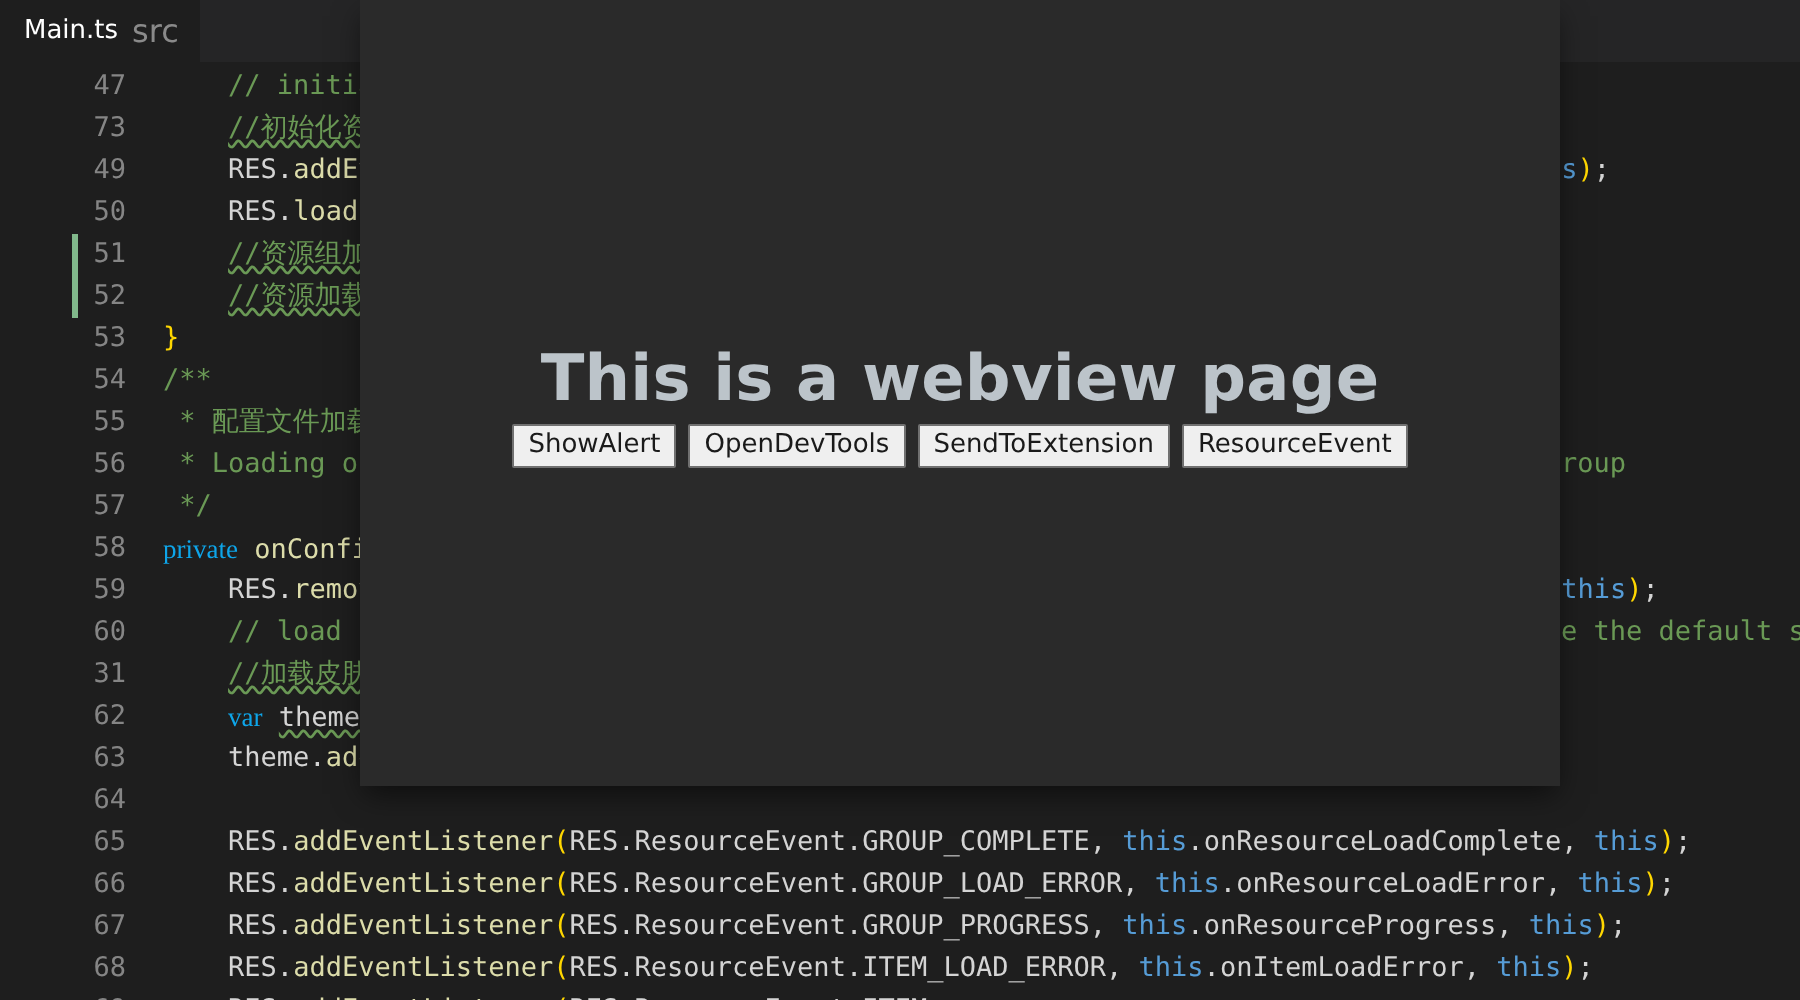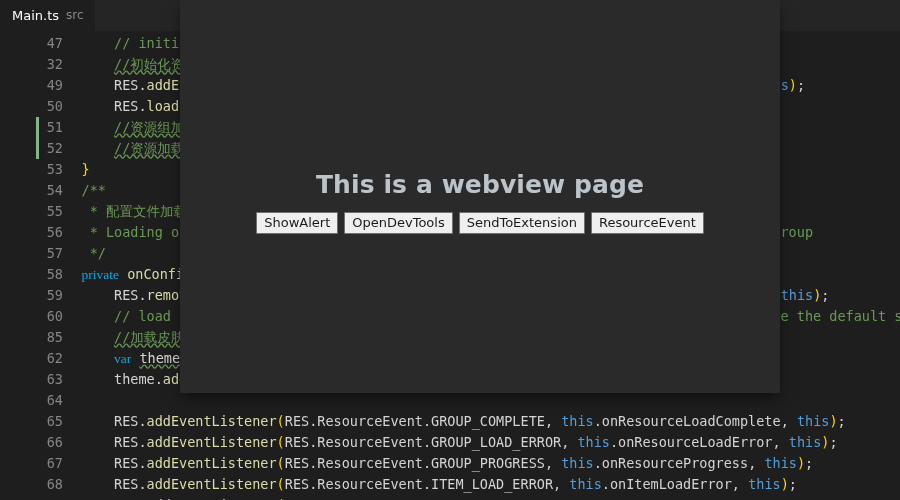--- a/index.html
+++ b/index.html
@@ -42,21 +42,21 @@
   }
   .tab-label {
     color: #ffffff;
     font-size: 13px;
     font-family: "DejaVu Sans", "Liberation Sans", sans-serif;
     line-height: 31px;
     white-space: nowrap;
   }
   .tab-desc {
     color: #8a8a8a;
-    font-size: 12px;
+    font-size: 16px;
     font-family: "DejaVu Sans", "Liberation Sans", sans-serif;
     line-height: 31px;
     white-space: nowrap;
     text-align: center;
   }
 
   
   .editor {
     position: absolute;
     left: 0; top: 31px;
@@ -135,21 +135,21 @@
     overflow: hidden;
     z-index: 20;
   }
 
   .wv-title {
     position: absolute;
     left: 0; top: 170px;
     width: 600px;
     text-align: center;
     color: #bcc4ca;
-    font-size: 25px;
+    font-size: 32px;
     font-weight: bold;
     font-family: "DejaVu Sans", "Liberation Sans", sans-serif;
     letter-spacing: 0.1px;
   }
 
   .wv-buttons {
     position: absolute;
     left: 0; top: 212px;
     width: 600px;
     display: flex;
@@ -179,34 +179,34 @@
   <div class="tabbar">
     <div class="tab">
       <span class="tab-label">Main.ts</span>
       <span class="tab-desc">src</span>
     </div>
   </div>
 
   <div class="editor">
     <div class="code-area" id="code-area">
         <div class="code-line"><span class="lineno">47</span><span class="linecontent"><span>        </span><span class="t-comment">// initialize the resource loading</span></span></div>
-        <div class="code-line"><span class="lineno">32</span><span class="linecontent"><span>        </span><span class="t-comment t-squig">//初始化资源加载</span></span></div>
+        <div class="code-line"><span class="lineno">73</span><span class="linecontent"><span>        </span><span class="t-comment t-squig">//初始化资源加载</span></span></div>
         <div class="code-line"><span class="lineno">49</span><span class="linecontent"><span>        </span><span class="t-plain">RES</span><span class="t-punc">.</span><span class="t-fn">addEventListener</span><span class="t-brkt1">(</span><span class="t-plain">RES</span><span class="t-punc">.</span><span class="t-plain">ResourceEvent</span><span class="t-punc">.</span><span class="t-plain">CONFIG_COMPLETE</span><span class="t-punc">, </span><span class="t-this">this</span><span class="t-punc">.</span><span class="t-plain">onConfigComplete</span><span class="t-punc">, </span><span class="t-this">this</span><span class="t-brkt1">)</span><span class="t-punc">;</span></span></div>
         <div class="code-line"><span class="lineno">50</span><span class="linecontent"><span>        </span><span class="t-plain">RES</span><span class="t-punc">.</span><span class="t-fn">loadConfig</span><span class="t-brkt1">(</span><span class="t-plain">"resource/default.res.json"</span><span class="t-punc">, </span><span class="t-plain">"resource/"</span><span class="t-brkt1">)</span><span class="t-punc">;</span></span></div>
         <div class="code-line"><span class="lineno">51</span><span class="gitbar"></span><span class="linecontent"><span>        </span><span class="t-comment t-squig">//资源组加载</span></span></div>
         <div class="code-line"><span class="lineno">52</span><span class="gitbar"></span><span class="linecontent"><span>        </span><span class="t-comment t-squig">//资源加载完成</span></span></div>
         <div class="code-line"><span class="lineno">53</span><span class="linecontent"><span>    </span><span class="t-brkt1">}</span></span></div>
         <div class="code-line"><span class="lineno">54</span><span class="linecontent"><span>    </span><span class="t-comment">/**</span></span></div>
         <div class="code-line"><span class="lineno">55</span><span class="linecontent"><span>     </span><span class="t-comment">* 配置文件加载完成,开始预加载preload资源组。</span></span></div>
         <div class="code-line"><span class="lineno">56</span><span class="linecontent"><span>     </span><span class="t-comment">* Loading of configuration file is complete, start to pre-load the preload resource group</span></span></div>
         <div class="code-line"><span class="lineno">57</span><span class="linecontent"><span>     </span><span class="t-comment">*/</span></span></div>
         <div class="code-line"><span class="lineno">58</span><span class="linecontent"><span>    </span><span class="t-key">private</span><span class="t-punc"> </span><span class="t-fn">onConfigComplete</span><span class="t-brkt1">(</span><span class="t-prop">event</span><span class="t-punc">:</span><span class="t-type">RES</span><span class="t-punc">.</span><span class="t-type">ResourceEvent</span><span class="t-brkt1">)</span><span class="t-punc">:</span><span class="t-key">void</span><span class="t-brkt1"> {</span></span></div>
         <div class="code-line"><span class="lineno">59</span><span class="linecontent"><span>        </span><span class="t-plain">RES</span><span class="t-punc">.</span><span class="t-fn">removeEventListener</span><span class="t-brkt1">(</span><span class="t-plain">RES</span><span class="t-punc">.</span><span class="t-plain">ResourceEvent</span><span class="t-punc">.</span><span class="t-plain">CONFIG_COMPLETE</span><span class="t-punc">, </span><span class="t-this">this</span><span class="t-punc">.</span><span class="t-plain">onConfigComplete</span><span class="t-punc">, </span><span class="t-this">this</span><span class="t-brkt1">)</span><span class="t-punc">;</span></span></div>
         <div class="code-line"><span class="lineno">60</span><span class="linecontent"><span>        </span><span class="t-comment">// load skin theme configuration file, you can manually modify the file and replace the default skin.</span></span></div>
-        <div class="code-line"><span class="lineno">85</span><span class="linecontent"><span>        </span><span class="t-comment t-squig">//加载皮肤主题配置文件,可以手动修改这个文件。替换默认皮肤。</span></span></div>
+        <div class="code-line"><span class="lineno">31</span><span class="linecontent"><span>        </span><span class="t-comment t-squig">//加载皮肤主题配置文件,可以手动修改这个文件。替换默认皮肤。</span></span></div>
         <div class="code-line"><span class="lineno">62</span><span class="linecontent"><span>        </span><span class="t-key">var</span><span class="t-punc"> </span><span class="t-plain t-squig">theme</span><span class="t-punc"> = </span><span class="t-key">new</span><span class="t-punc"> </span><span class="t-plain">eui</span><span class="t-punc">.</span><span class="t-type">Theme</span><span class="t-brkt1">(</span><span class="t-plain">"resource/default.thm.json"</span><span class="t-punc">, </span><span class="t-this">this</span><span class="t-punc">.</span><span class="t-plain">stage</span><span class="t-brkt1">)</span><span class="t-punc">;</span></span></div>
         <div class="code-line"><span class="lineno">63</span><span class="linecontent"><span>        </span><span class="t-plain">theme</span><span class="t-punc">.</span><span class="t-fn">addEventListener</span><span class="t-brkt1">(</span><span class="t-plain">eui</span><span class="t-punc">.</span><span class="t-plain">UIEvent</span><span class="t-punc">.</span><span class="t-plain">COMPLETE</span><span class="t-punc">, </span><span class="t-this">this</span><span class="t-punc">.</span><span class="t-plain">onThemeLoadComplete</span><span class="t-punc">, </span><span class="t-this">this</span><span class="t-brkt1">)</span><span class="t-punc">;</span></span></div>
         <div class="code-line"><span class="lineno">64</span><span class="linecontent"></span></div>
         <div class="code-line"><span class="lineno">65</span><span class="linecontent"><span>        </span><span class="t-plain">RES</span><span class="t-punc">.</span><span class="t-fn">addEventListener</span><span class="t-brkt1">(</span><span class="t-plain">RES</span><span class="t-punc">.</span><span class="t-plain">ResourceEvent</span><span class="t-punc">.</span><span class="t-plain">GROUP_COMPLETE</span><span class="t-punc">, </span><span class="t-this">this</span><span class="t-punc">.</span><span class="t-plain">onResourceLoadComplete</span><span class="t-punc">, </span><span class="t-this">this</span><span class="t-brkt1">)</span><span class="t-punc">;</span></span></div>
         <div class="code-line"><span class="lineno">66</span><span class="linecontent"><span>        </span><span class="t-plain">RES</span><span class="t-punc">.</span><span class="t-fn">addEventListener</span><span class="t-brkt1">(</span><span class="t-plain">RES</span><span class="t-punc">.</span><span class="t-plain">ResourceEvent</span><span class="t-punc">.</span><span class="t-plain">GROUP_LOAD_ERROR</span><span class="t-punc">, </span><span class="t-this">this</span><span class="t-punc">.</span><span class="t-plain">onResourceLoadError</span><span class="t-punc">, </span><span class="t-this">this</span><span class="t-brkt1">)</span><span class="t-punc">;</span></span></div>
         <div class="code-line"><span class="lineno">67</span><span class="linecontent"><span>        </span><span class="t-plain">RES</span><span class="t-punc">.</span><span class="t-fn">addEventListener</span><span class="t-brkt1">(</span><span class="t-plain">RES</span><span class="t-punc">.</span><span class="t-plain">ResourceEvent</span><span class="t-punc">.</span><span class="t-plain">GROUP_PROGRESS</span><span class="t-punc">, </span><span class="t-this">this</span><span class="t-punc">.</span><span class="t-plain">onResourceProgress</span><span class="t-punc">, </span><span class="t-this">this</span><span class="t-brkt1">)</span><span class="t-punc">;</span></span></div>
         <div class="code-line"><span class="lineno">68</span><span class="linecontent"><span>        </span><span class="t-plain">RES</span><span class="t-punc">.</span><span class="t-fn">addEventListener</span><span class="t-brkt1">(</span><span class="t-plain">RES</span><span class="t-punc">.</span><span class="t-plain">ResourceEvent</span><span class="t-punc">.</span><span class="t-plain">ITEM_LOAD_ERROR</span><span class="t-punc">, </span><span class="t-this">this</span><span class="t-punc">.</span><span class="t-plain">onItemLoadError</span><span class="t-punc">, </span><span class="t-this">this</span><span class="t-brkt1">)</span><span class="t-punc">;</span></span></div>
         <div class="code-line"><span class="lineno">69</span><span class="linecontent"><span>        </span><span class="t-plain">RES</span><span class="t-punc">.</span><span class="t-fn">addEventListener</span><span class="t-brkt1">(</span><span class="t-plain">RES</span><span class="t-punc">.</span><span class="t-plain">ResourceEvent</span><span class="t-punc">.</span><span class="t-plain">ITEM</span></span></div>
       </div>
   </div>

